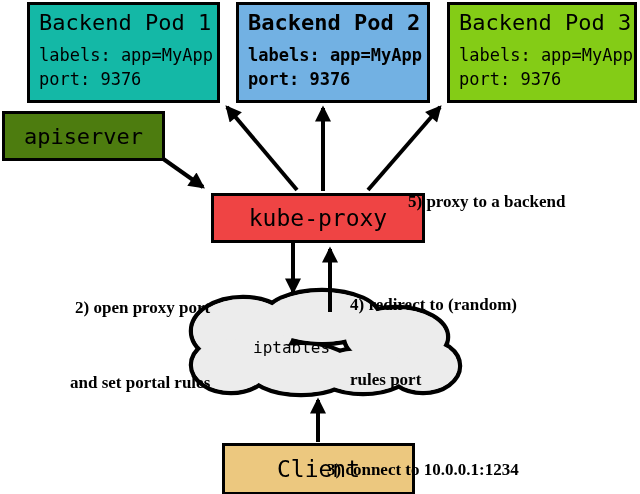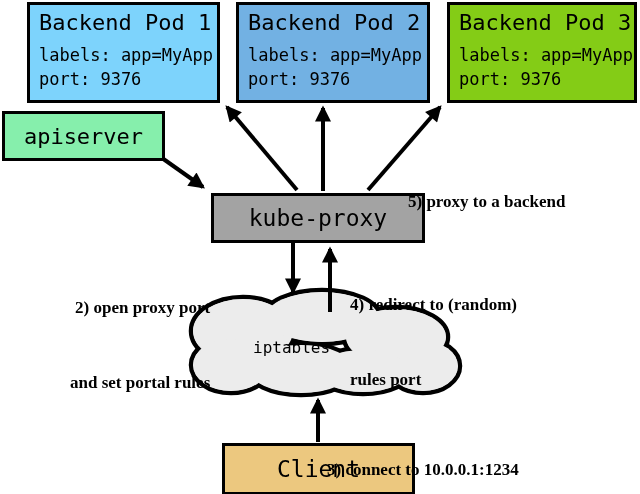--- a/index.html
+++ b/index.html
@@ -25,21 +25,21 @@
   .pod {
     top: 2px;
     width: 193px;
     height: 101px;
     padding: 3px 0 0 9px;
   }
   .pod-title { font-size: 22px; line-height: 30px; white-space: pre; }
   .pod-line  { font-size: 17px; line-height: 24px; white-space: pre; }
   .pod-line.first { margin-top: 5px; }
   #pod-1 { left: 27px; }
-  #pod-2 { left: 236px; width: 194px; }
+  #pod-2 { left: 236px; width: 194px; font-weight: bold; }
   #pod-3 { left: 447px; width: 190px; }
   .center-label {
     display: flex;
     align-items: center;
     justify-content: center;
     font-size: 23px;
   }
   #apiserver { left: 2px;   top: 111px; width: 163px; height: 50px; font-size: 22px; }
   #kube-proxy { left: 211px; top: 193px; width: 214px; height: 50px; }
   #client    { left: 222px; top: 443px; width: 193px; height: 52px; }
@@ -100,41 +100,41 @@
       <line x1="162" y1="158" x2="203" y2="187" marker-end="url(#ah)"></line>
       <line x1="297" y1="190" x2="227" y2="107" marker-end="url(#ah)"></line>
       <line x1="323" y1="191" x2="323" y2="108" marker-end="url(#ah)"></line>
       <line x1="368" y1="190" x2="440" y2="107" marker-end="url(#ah)"></line>
       <line x1="293" y1="243" x2="293" y2="292" marker-end="url(#ah)"></line>
       <line x1="330" y1="312" x2="330" y2="249" marker-end="url(#ah)"></line>
       <line x1="318" y1="442" x2="318" y2="400" marker-end="url(#ah)"></line>
     </g>
   </svg>
 
-  <div class="node pod" id="pod-1" style="background-color: #7dd3fc;">
+  <div class="node pod" id="pod-1" style="background-color: #14b8a6;">
     <div class="pod-title">Backend Pod 1</div>
     <div class="pod-line first">labels: app=MyApp</div>
     <div class="pod-line">port: 9376</div>
   </div>
   <div class="node pod" id="pod-2" style="background-color: rgb(114, 177, 227);">
     <div class="pod-title">Backend Pod 2</div>
     <div class="pod-line first">labels: app=MyApp</div>
     <div class="pod-line">port: 9376</div>
   </div>
   <div class="node pod" id="pod-3" style="background-color: #84cc16;">
     <div class="pod-title">Backend Pod 3</div>
     <div class="pod-line first">labels: app=MyApp</div>
     <div class="pod-line">port: 9376</div>
   </div>
 
-  <div class="node center-label" id="apiserver" style="background-color: #86efac;">
+  <div class="node center-label" id="apiserver" style="background-color: #4d7c0f;">
     <span>apiserver</span>
   </div>
 
-  <div class="node center-label" id="kube-proxy" style="background-color: #a3a3a3;">
+  <div class="node center-label" id="kube-proxy" style="background-color: #ef4444;">
     <span>kube-proxy</span>
   </div>
 
   <div class="node center-label" id="client" style="background-color: rgb(236, 200, 127);">
     <span>Client</span>
   </div>
 
   <div id="iptables-label">iptables</div>
 
   <div class="ann" id="ann-2">

